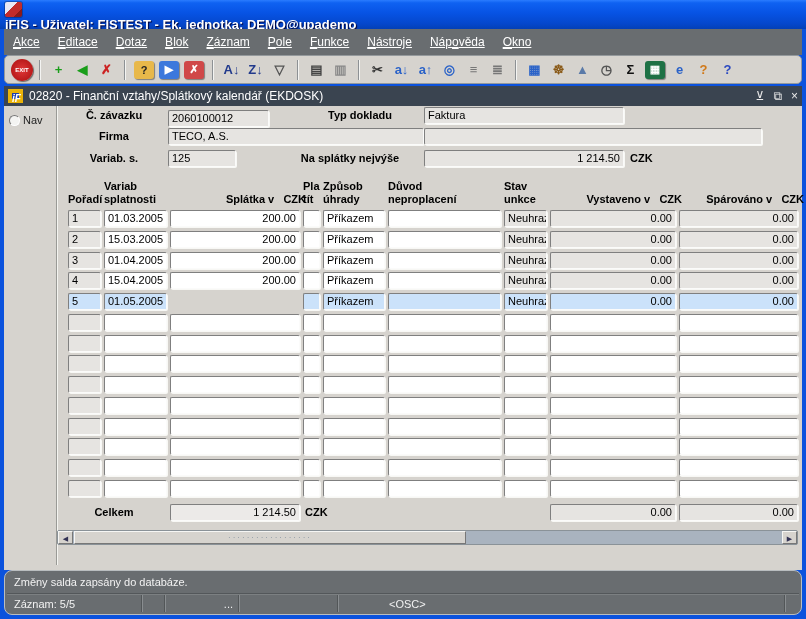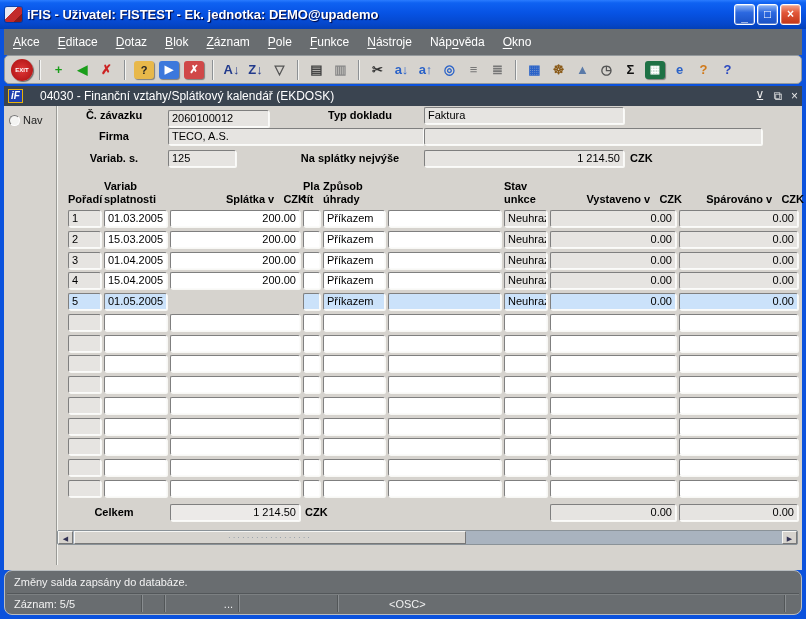--- a/index.html
+++ b/index.html
@@ -1,51 +1,51 @@
 <!DOCTYPE html>
 <html><head>
 <meta charset="utf-8">
 <style>
   html,body{margin:0;padding:0;background:#3a6ea5;}
   *{box-sizing:border-box;font-family:"Liberation Sans",sans-serif;}
   .window{position:relative;width:806px;height:619px;background:#0b52dd;overflow:hidden;}
   
   .titlebar{position:absolute;left:0;top:0;width:806px;height:29px;
     background:linear-gradient(180deg,#2a7cff 0%,#0f62f2 10%,#0753e4 45%,#0547cc 82%,#0440b6 100%);
-    display:flex;align-items:center;padding:2px 5px;color:#fff;}
+    display:flex;padding:2px 5px;color:#fff;flex-direction:column;}
   .appicon{width:17px;height:15px;margin-right:5px;border-radius:2px;flex:0 0 auto;
     background:linear-gradient(135deg,#e8e8f4 0 38%,#c22b2b 38% 72%,#8a1a1a 72% 100%);
     box-shadow:0 0 0 1px rgba(0,0,0,.25);}
   .wtitle{font-weight:bold;font-size:13px;text-shadow:1px 1px 1px #003;white-space:nowrap;flex:1;}
   .wbtns{display:flex;gap:2px;}
   .wbtn{width:21px;height:21px;border-radius:3px;border:1px solid #fff;color:#fff;font-weight:bold;
     font-size:12px;line-height:18px;text-align:center;
     background:linear-gradient(#8fb5f4,#2b68e0 40%,#1b51c4);box-shadow:inset 0 0 0 1px rgba(255,255,255,.3);}
   .wbtn.close{background:linear-gradient(#f4a58a,#e2583a 40%,#c23517);}
   .wbtn span{display:block;}
   .wbtn .mini{transform:translateY(3px);}
   
   .menubar{position:absolute;left:4px;top:29px;width:798px;height:26px;background:#696d70;
     display:flex;align-items:center;color:#fff;font-size:12px;}
-  .menu-item{padding:3px 9px;white-space:nowrap;cursor:default;}
+  .menu-item{padding:3px 9px;white-space:nowrap;cursor:default;text-decoration:underline;}
   .menu-item u{text-underline-offset:2px;}
   
   .toolbar{position:absolute;left:4px;top:55px;width:798px;height:29px;background:#d6d3ce;
     border:1px solid #94999c;border-radius:5px;display:flex;align-items:center;padding:0 6px;gap:1px;}
   .tbi{width:23px;height:21px;display:flex;align-items:center;justify-content:center;
     font-size:13px;font-weight:bold;border-radius:2px;white-space:nowrap;overflow:hidden;}
   .tbi.boxed{width:20px;height:18px;margin:0 2px;border-radius:3px;box-shadow:1px 1px 1px rgba(0,0,0,.4);font-size:11px;}
   .tbi.round{width:22px;height:22px;border-radius:50%;background:radial-gradient(#e03838,#a80d0d);
     color:#fff;font-size:6px;letter-spacing:0;box-shadow:1px 1px 1px rgba(0,0,0,.5);}
   .tb-sep{width:2px;height:20px;margin:0 5px;border-left:1px solid #8d9194;border-right:1px solid #f4f4f2;}
   
   .inner-title{position:absolute;left:4px;top:86px;width:798px;height:20px;background:#3a4450;
     display:flex;align-items:center;padding:0 4px;color:#fff;}
-  .ifico{width:15px;height:14px;background:#1e3fae;border:1px solid #eab308;color:#fff;font-style:italic;
-    font-weight:bold;font-size:10px;line-height:12px;text-align:center;margin-right:17px;flex:0 0 auto;}
+  .ifico{width:15px;height:14px;background:#1e3fae;border:4px solid #eab308;color:#fff;font-style:italic;
+    font-weight:bold;font-size:10px;line-height:12px;text-align:center;margin-right:6px;flex:0 0 auto;}
   .ititle{font-size:12px;flex:1;white-space:nowrap;}
   .ibtns{display:flex;gap:9px;font-size:12px;color:#e9e9e9;align-items:center;}
   .ibtn{cursor:default;line-height:14px;}
   
   .content{position:absolute;left:4px;top:106px;width:798px;height:464px;background:#d6d3ce;}
   .sidebar{position:absolute;left:0;top:0;width:53px;height:459px;border-right:1px solid #9a9a96;
     box-shadow:1px 0 0 #f4f4f0;}
   .nav-radio{position:absolute;left:5px;top:8px;display:flex;align-items:center;gap:3px;font-size:11px;color:#222;}
   .radio-circle{width:11px;height:11px;border-radius:50%;background:#f4f4f2;
     border:1px solid;border-color:#777 #fff #fff #777;}
@@ -142,21 +142,21 @@
       <span class="tbi" style="color: rgb(85, 85, 85);">◷</span>
       <span class="tbi" style="color: rgb(17, 17, 17);">Σ</span>
       <span class="tbi boxed" style="color: rgb(255, 255, 255); background: rgb(30, 113, 69);">▦</span>
       <span class="tbi" style="color: rgb(42, 98, 200);">e</span>
       <span class="tbi" style="color: rgb(208, 120, 24);">?</span>
       <span class="tbi" style="color: rgb(42, 72, 192);">?</span>
     </div>
 
   <div class="inner-title">
     <div class="ifico">iF</div>
-    <div class="ititle">04030 - Finanční vztahy/Splátkový kalendář (EKDOSK)</div>
+    <div class="ititle">02820 - Finanční vztahy/Splátkový kalendář (EKDOSK)</div>
     <div class="ibtns">
       <span class="ibtn">⊻</span>
       <span class="ibtn">⧉</span>
       <span class="ibtn">×</span>
     </div>
   </div>
 
   <div class="content">
     <div class="sidebar">
       <div class="nav-radio">
@@ -191,20 +191,24 @@
         <div class="th" style="left: 166px; width: 136px; text-align: right;">
           <div>Splátka v   CZK</div>
         </div>
         <div class="th" style="left: 299px; width: 23px; text-align: left;">
           <div>Pla</div>
           <div>tít</div>
         </div>
         <div class="th" style="left: 319px; width: 68px; text-align: left;">
           <div>Způsob</div>
           <div>úhrady</div>
+        </div>
+        <div class="th" style="left: 384px; width: 119px; text-align: left;">
+          <div>Důvod</div>
+          <div>neproplacení</div>
         </div>
         <div class="th" style="left: 500px; width: 49px; text-align: left;">
           <div>Stav</div>
           <div>unkce</div>
         </div>
         <div class="th" style="left: 546px; width: 132px; text-align: right;">
           <div>Vystaveno v   CZK</div>
         </div>
         <div class="th" style="left: 675px; width: 125px; text-align: right;">
           <div>Spárováno v   CZK</div>

